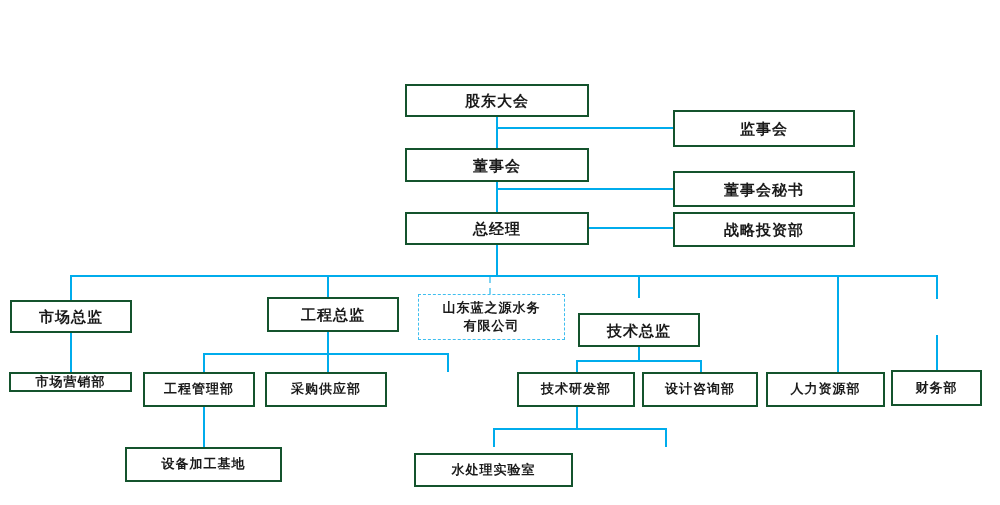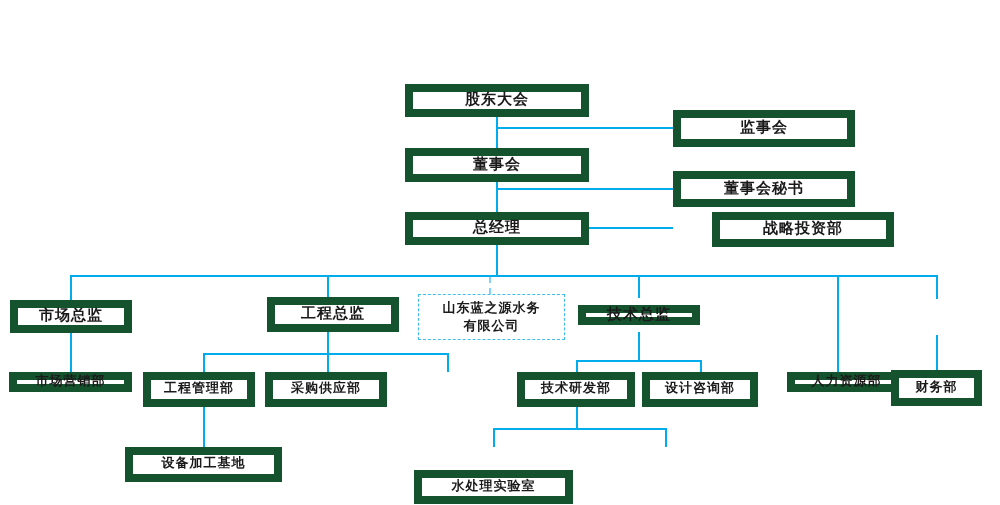--- a/index.html
+++ b/index.html
@@ -22,22 +22,21 @@
     display: flex;
     align-items: center;
     justify-content: center;
     text-align: center;
     font-weight: 700;
     color: #1a1a1a;
     letter-spacing: 1px;
     z-index: 2;
   }
   .node.solid {
-    border: 8px solid #14532d;
-    font-family: Liberation Mono, monospace;
+    border: 2px solid #14532d;
   }
   .node.dashed {
     border: 1px dashed #3ebeef;
   }
   .node .label {
     white-space: pre-line;
     line-height: 1.4;
   }
   .edge {
     position: absolute;
@@ -90,56 +89,56 @@
     </div>
     <div class="node solid" style="left: 405px; top: 148px; width: 184px; height: 34px; font-size: 15px;">
       <span class="label">董事会</span>
     </div>
     <div class="node solid" style="left: 673px; top: 171px; width: 182px; height: 36px; font-size: 15px;">
       <span class="label">董事会秘书</span>
     </div>
     <div class="node solid" style="left: 405px; top: 212px; width: 184px; height: 33px; font-size: 15px;">
       <span class="label">总经理</span>
     </div>
-    <div class="node solid" style="left: 673px; top: 212px; width: 182px; height: 35px; font-size: 15px; margin-left: 39px;">
+    <div class="node solid" style="left: 673px; top: 212px; width: 182px; height: 35px; font-size: 15px;">
       <span class="label">战略投资部</span>
     </div>
     <div class="node solid" style="left: 10px; top: 300px; width: 122px; height: 33px; font-size: 15px;">
       <span class="label">市场总监</span>
     </div>
     <div class="node solid" style="left: 267px; top: 297px; width: 132px; height: 35px; font-size: 15px;">
       <span class="label">工程总监</span>
     </div>
     <div class="node dashed" style="left: 418px; top: 294px; width: 147px; height: 46px; font-size: 13px;">
       <span class="label">山东蓝之源水务
 有限公司</span>
     </div>
-    <div class="node solid" style="left: 578px; top: 305px; width: 122px; height: 20px; font-size: 15px;">
+    <div class="node solid" style="left: 578px; top: 313px; width: 122px; height: 34px; font-size: 15px;">
       <span class="label">技术总监</span>
     </div>
     <div class="node solid" style="left: 9px; top: 372px; width: 123px; height: 20px; font-size: 13px;">
       <span class="label">市场营销部</span>
     </div>
     <div class="node solid" style="left: 143px; top: 372px; width: 112px; height: 35px; font-size: 13px;">
       <span class="label">工程管理部</span>
     </div>
     <div class="node solid" style="left: 265px; top: 372px; width: 122px; height: 35px; font-size: 13px;">
       <span class="label">采购供应部</span>
     </div>
     <div class="node solid" style="left: 517px; top: 372px; width: 118px; height: 35px; font-size: 13px;">
       <span class="label">技术研发部</span>
     </div>
     <div class="node solid" style="left: 642px; top: 372px; width: 116px; height: 35px; font-size: 13px;">
       <span class="label">设计咨询部</span>
     </div>
-    <div class="node solid" style="left: 766px; top: 372px; width: 119px; height: 20px; font-size: 13px; margin-left: 21px;">
+    <div class="node solid" style="left: 766px; top: 372px; width: 119px; height: 35px; font-size: 13px;">
       <span class="label">人力资源部</span>
     </div>
     <div class="node solid" style="left: 891px; top: 370px; width: 91px; height: 36px; font-size: 13px;">
       <span class="label">财务部</span>
     </div>
     <div class="node solid" style="left: 125px; top: 447px; width: 157px; height: 35px; font-size: 13px;">
       <span class="label">设备加工基地</span>
     </div>
-    <div class="node solid" style="left: 414px; top: 470px; width: 159px; height: 34px; font-size: 13px;">
+    <div class="node solid" style="left: 414px; top: 453px; width: 159px; height: 34px; font-size: 13px;">
       <span class="label">水处理实验室</span>
     </div>
   </div>
 
 </body></html>

